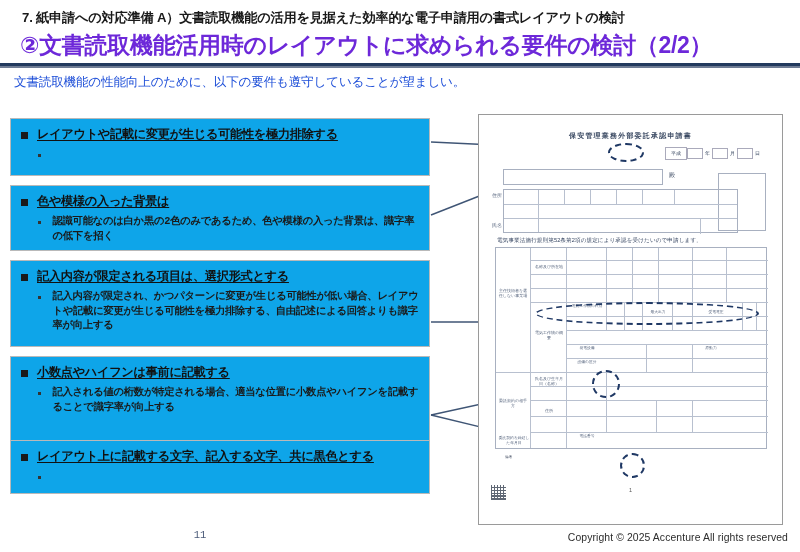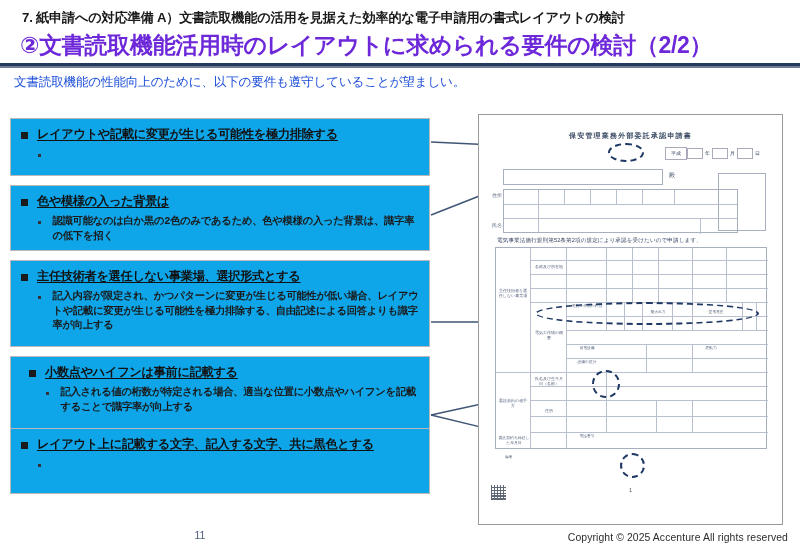--- a/index.html
+++ b/index.html
@@ -36,22 +36,22 @@
 
   
   .boxes { position:absolute; left:10px; top:118px; width:420px; height:415px; }
   .box {
     position:absolute; left:0; width:420px;
     border:1px solid #b9b9b9; background:#0ea5e9;font-family:Liberation Mono, monospace;
   }
   .box-b1 { top:0;   height:58px; }
   .box-b2 { top:67px; height:66px; }
   .box-b3 { top:142px; height:87px; }
-  .box-b4 { top:238px; height:89px;padding-left:8px; }
-  .box-b5 { top:310px; height:66px; }
+  .box-b4 { top:238px; height:89px; }
+  .box-b5 { top:322px; height:54px; }
 
   .bhead { position:relative; padding:9px 6px 0 10px; display:flex; align-items:flex-start; }
   .bullet-sq {
     display:inline-block; width:7px; height:7px; background:#1a1a1a;
     margin-top:4px; margin-right:9px; flex:0 0 auto;
   }
   .bhead-txt {
     font-size:12.2px; font-weight:bold; color:#111;
     text-decoration:underline; text-underline-offset:2px;
     letter-spacing:-0.3px; line-height:1.25;
@@ -103,21 +103,21 @@
   }
   
   .ell {
     position:absolute; border:2.2px dashed #1f3864; border-radius:50%;
     background:transparent;
   }
 
   
   .pageno {
     position:absolute; left:0; top:529px; width:400px; text-align:center;
-    font-size:10.5px; color:#4a5a78; font-family:Liberation Sans, sans-serif;
+    font-size:10.5px; color:#4a5a78; font-family:Liberation Mono, monospace;
   }
   .copyright {
     position:absolute; right:12px; top:532px;
     font-size:10.4px; color:#2c2c2c; letter-spacing:0.1px;
   }
   
   .qr {
     position:absolute; left:12px; top:370px; width:15px; height:15px;
     background:
       repeating-linear-gradient(0deg,#2b3648 0 1.5px,transparent 1.5px 3px),
@@ -166,21 +166,21 @@
       </div>
       <div class="bsub">
         <span class="bullet-dot"></span>
         <span class="bsub-txt">認識可能なのは白か黒の2色のみであるため、色や模様の入った背景は、識字率の低下を招く</span>
       </div>
     </div>
 
     <div class="box box-b3">
       <div class="bhead">
         <span class="bullet-sq"></span>
-        <span class="bhead-txt">主任技術者を選任しない事業場、選択形式とする</span>
+        <span class="bhead-txt">記入内容が限定される項目は、選択形式とする</span>
       </div>
       <div class="bsub">
         <span class="bullet-dot"></span>
         <span class="bsub-txt">記入内容が限定され、かつパターンに変更が生じる可能性が低い場合、レイアウトや記載に変更が生じる可能性を極力排除する、自由記述による回答よりも識字率が向上する</span>
       </div>
     </div>
 
     <div class="box box-b4">
       <div class="bhead">
         <span class="bullet-sq"></span>

